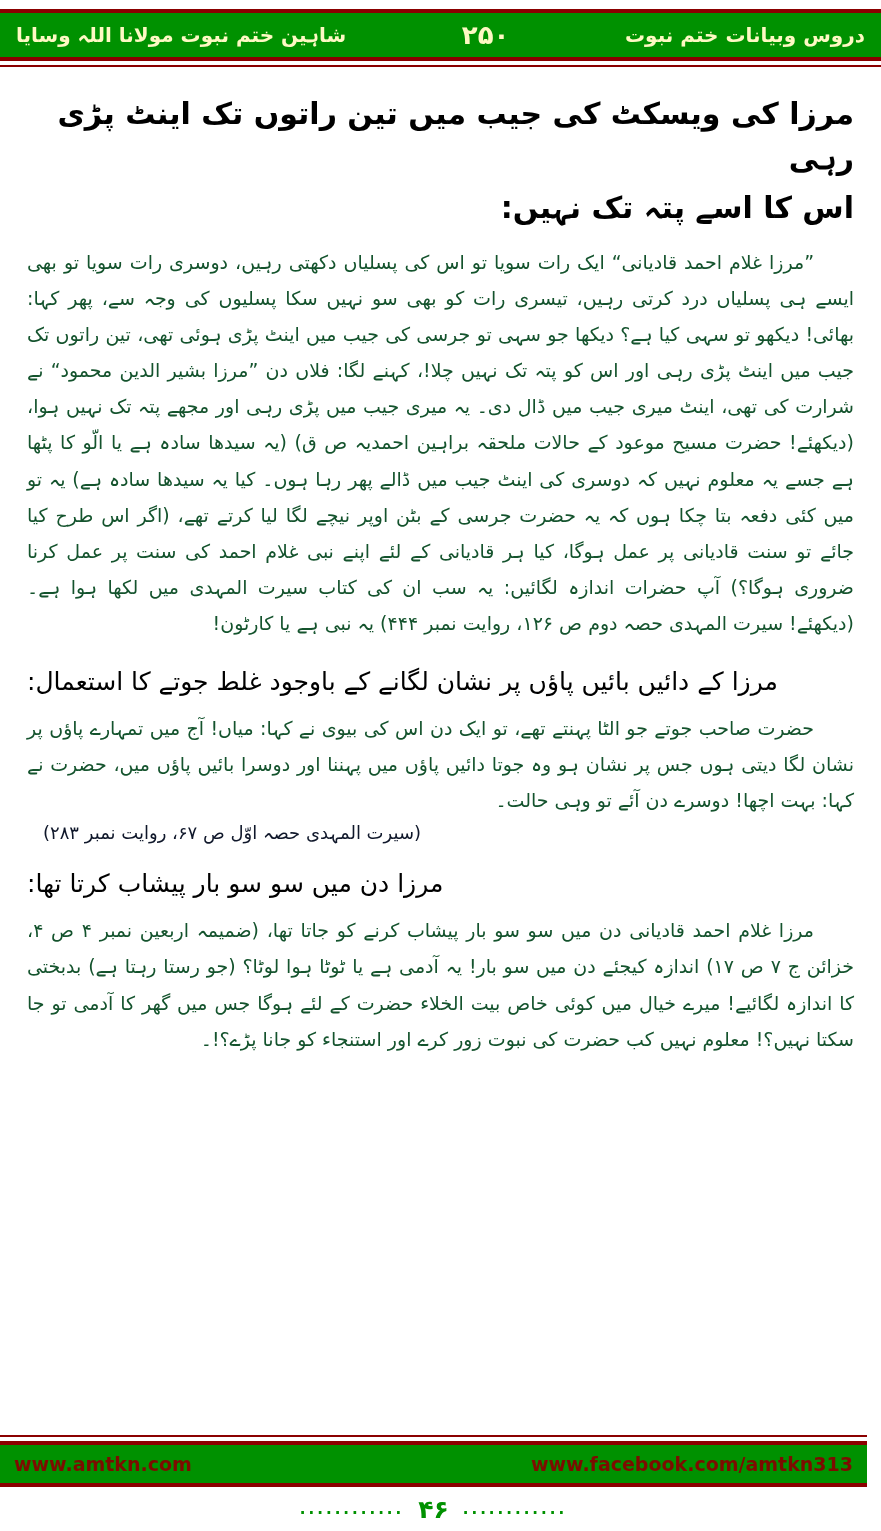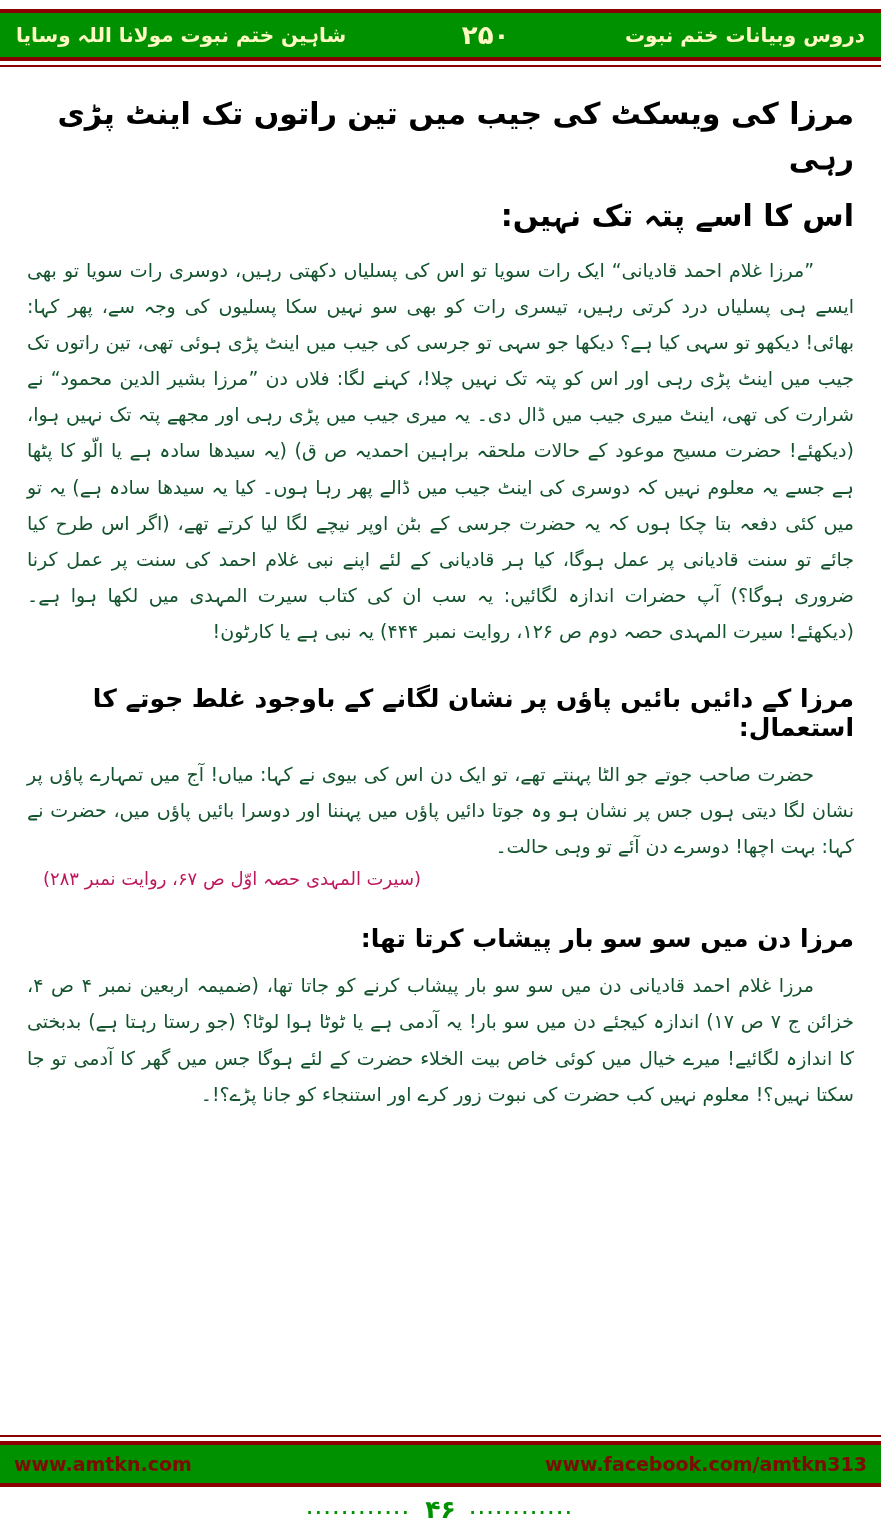--- a/index.html
+++ b/index.html
@@ -26,39 +26,39 @@
     background: #009100;
     display: flex; align-items: center; justify-content: space-between;
     height: 44px; padding: 0 16px;
   }
   .band-text { color: #fef9c3; font-weight: bold; font-size: 20px; white-space: nowrap; }
   .band-text.center { font-size: 26px; }
 
   .content { padding: 0 27px; }
   .title { margin-top: 24px; }
   .title-line { display: block; font-size: 30px; font-weight: bold; line-height: 1.5; color: #000; }
-  .title-line + .title-line { margin-top: 12px; }
+  .title-line + .title-line { margin-top: 4px; }
 
   .body-para {
     font-size: 19px; line-height: 1.9;
     text-align: justify; text-align-last: right;
     text-indent: 40px;
     margin-top: 14px; color: #14532d;
   }
   .section-heading {
-    font-size: 25px; font-weight: bold;
-    margin-top: 35px; text-align: right; color: #000;
+    font-size: 25px; font-weight: normal;
+    margin-top: 26px; text-align: left; color: #000;
   }
   .reference {
     font-size: 18px; margin-top: 4px;
     direction: rtl; text-align: left;
-    padding-left: 16px; color: #be185d;
+    padding-left: 16px; color: #0f172a;
   }
 
-  .footer { position: absolute; bottom: 0; left: 0; right: 0; background: #ffffff; }
+  .footer { position: absolute; bottom: 0; left: 0; right: 14px; background: #ffffff; }
   .footer-band {
     background: #009100;
     display: flex; direction: ltr;
     align-items: center; justify-content: space-between;
     height: 38px; padding: 0 14px;
   }
   .footer-link {
     color: #7d0c00; font-weight: bold; font-size: 19px;
     text-decoration: none; cursor: pointer;
     font-family: "DejaVu Sans", sans-serif;

